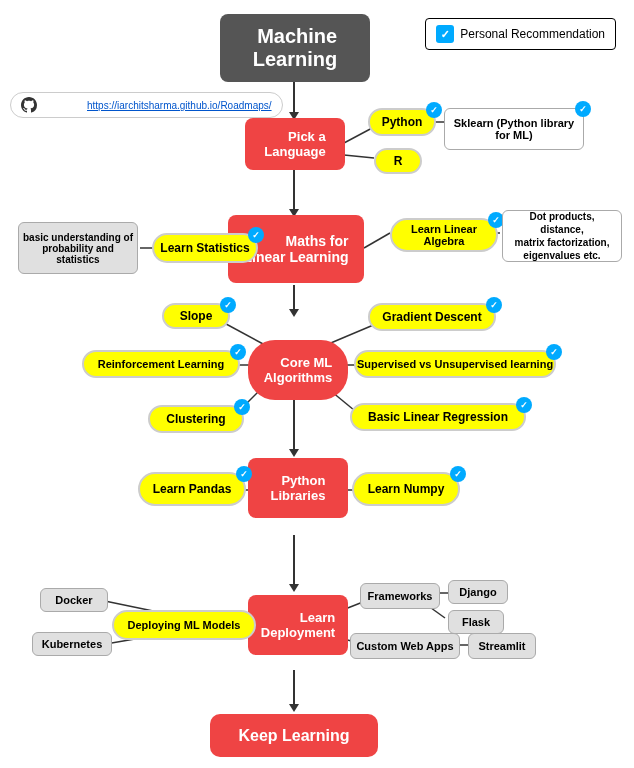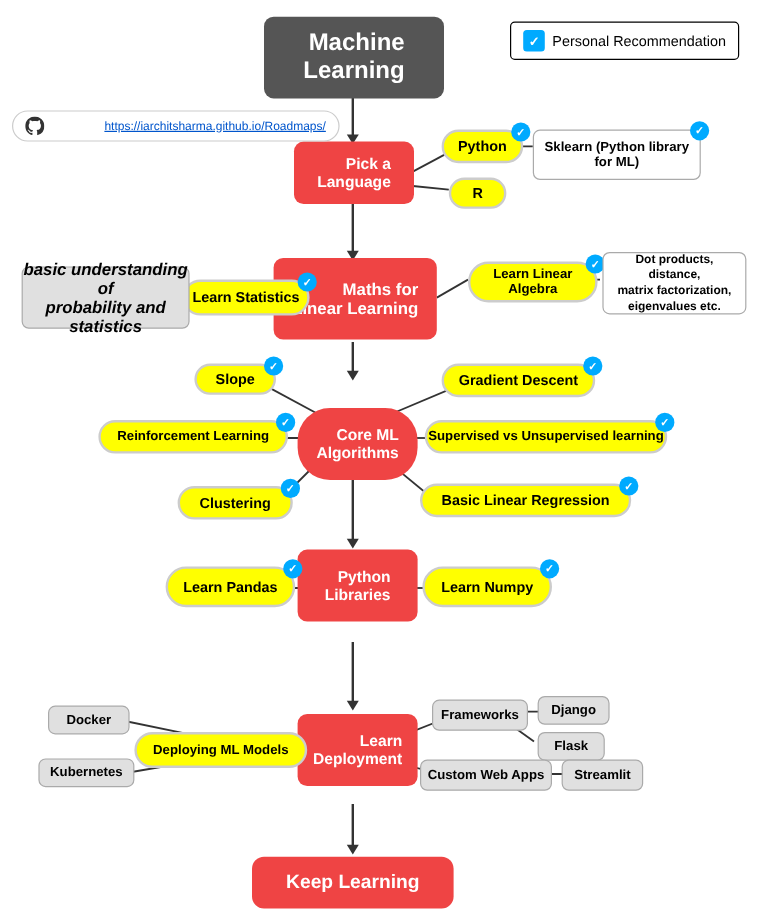--- a/index.html
+++ b/index.html
@@ -263,21 +263,21 @@
   <div class="node node-main" style="left:228px; top:215px; width:136px; height:68px; font-size:14px;">
     <span style="white-space:pre-line;">Maths for
 Linear Learning</span>
   </div>
 
   <div class="node node-yellow" style="left:152px; top:233px; width:106px; height:30px; font-size:12px; position:absolute;">
     <div class="checkmark">✓</div>
     <span>Learn Statistics</span>
   </div>
 
-  <div class="node node-gray" style="left:18px; top:222px; width:140px; height:52px; font-size:14px; position:absolute; text-align:center; display:flex; align-items:center; justify-content:center;font-style:italic;">
+  <div class="node node-gray" style="left:18px; top:222px; width:120px; height:52px; font-size:10px; position:absolute; text-align:center; display:flex; align-items:center; justify-content:center;">
     <span style="white-space:pre-line;">basic understanding of
 probability and
 statistics</span>
   </div>
 
   <div class="node node-yellow" style="left:390px; top:218px; width:108px; height:34px; font-size:11px; position:absolute; text-align:center; display:flex; align-items:center; justify-content:center;">
     <div class="checkmark">✓</div>
     <span style="white-space:pre-line;">Learn Linear
 Algebra</span>
   </div>

